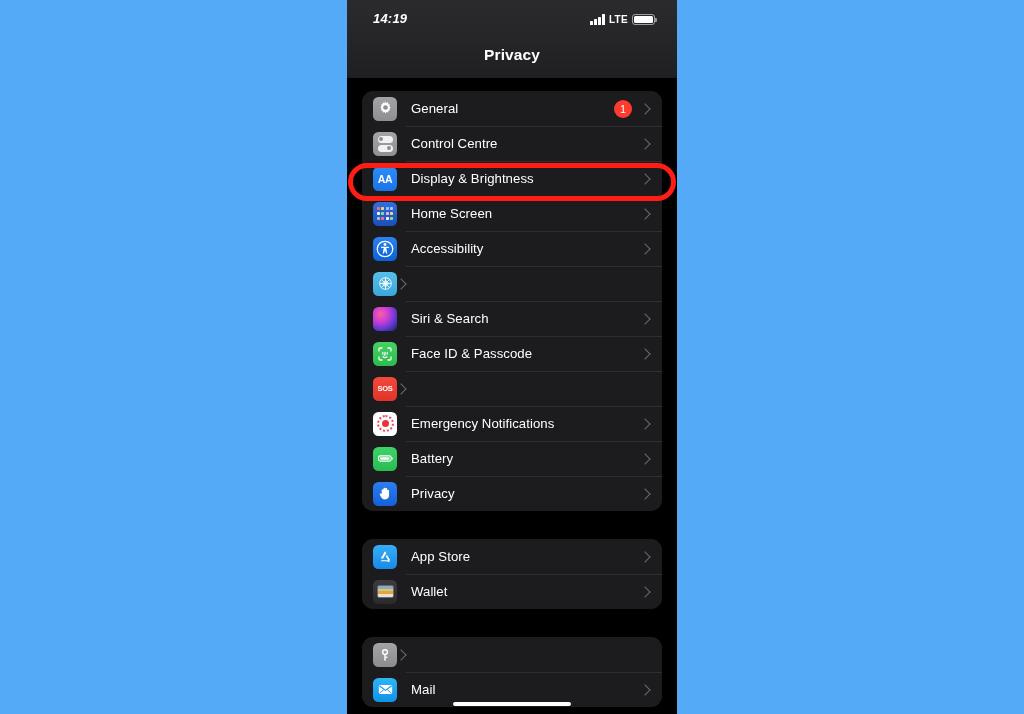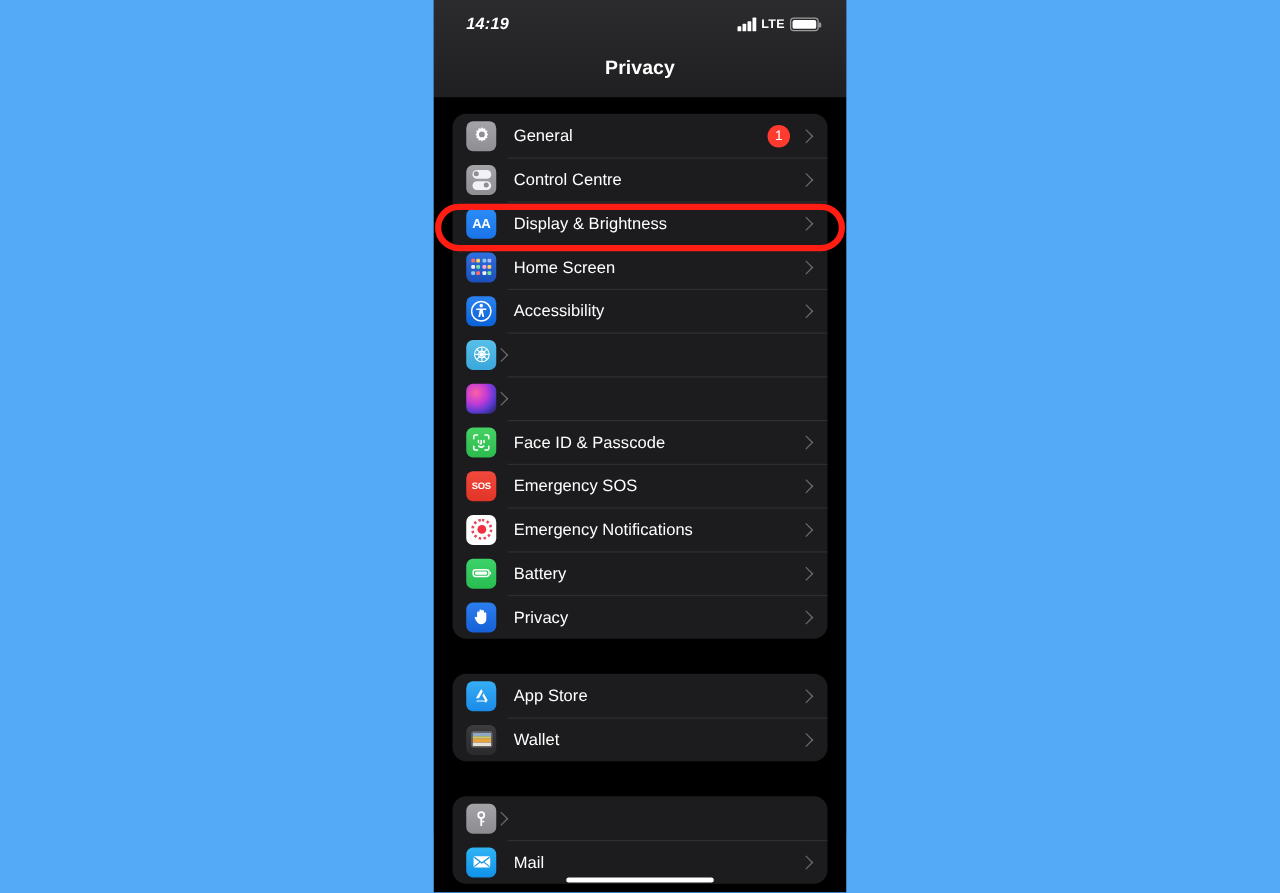--- a/index.html
+++ b/index.html
@@ -309,20 +309,21 @@
                 <path d="M12 4.6v14.8M4.6 12h14.8M6.8 6.8l10.4 10.4M17.2 6.8L6.8 17.2"></path>
               </g>
               <circle cx="12" cy="12" r="1.6" fill="#ffffff"></circle>
             </svg>
           </div>
           <div class="chev"></div>
         </div>
 
         <div class="row">
           <div class="app-icon ico-siri"></div>
+          <div class="row-label">Siri &amp; Search</div>
           <div class="chev"></div>
         </div>
 
         <div class="row">
           <div class="app-icon ico-face">
             <svg width="18" height="18" viewBox="0 0 24 24">
               <g fill="none" stroke="#ffffff" stroke-width="1.7" stroke-linecap="round">
                 <path d="M4 8V5.6A1.6 1.6 0 015.6 4H8"></path>
                 <path d="M16 4h2.4A1.6 1.6 0 0120 5.6V8"></path>
                 <path d="M20 16v2.4a1.6 1.6 0 01-1.6 1.6H16"></path>
@@ -334,21 +335,20 @@
             </svg>
           </div>
           <div class="row-label">Face ID &amp; Passcode</div>
           <div class="chev"></div>
         </div>
 
         <div class="row">
           <div class="app-icon ico-sos">
               <b>SOS</b>
             </div>
-          <div class="row-label">Emergency SOS</div>
           <div class="chev"></div>
         </div>
 
         <div class="row">
           <div class="app-icon ico-expo">
             <div class="expo-ring">
                 <i></i>
               </div>
           </div>
           <div class="row-label">Emergency Notifications</div>

